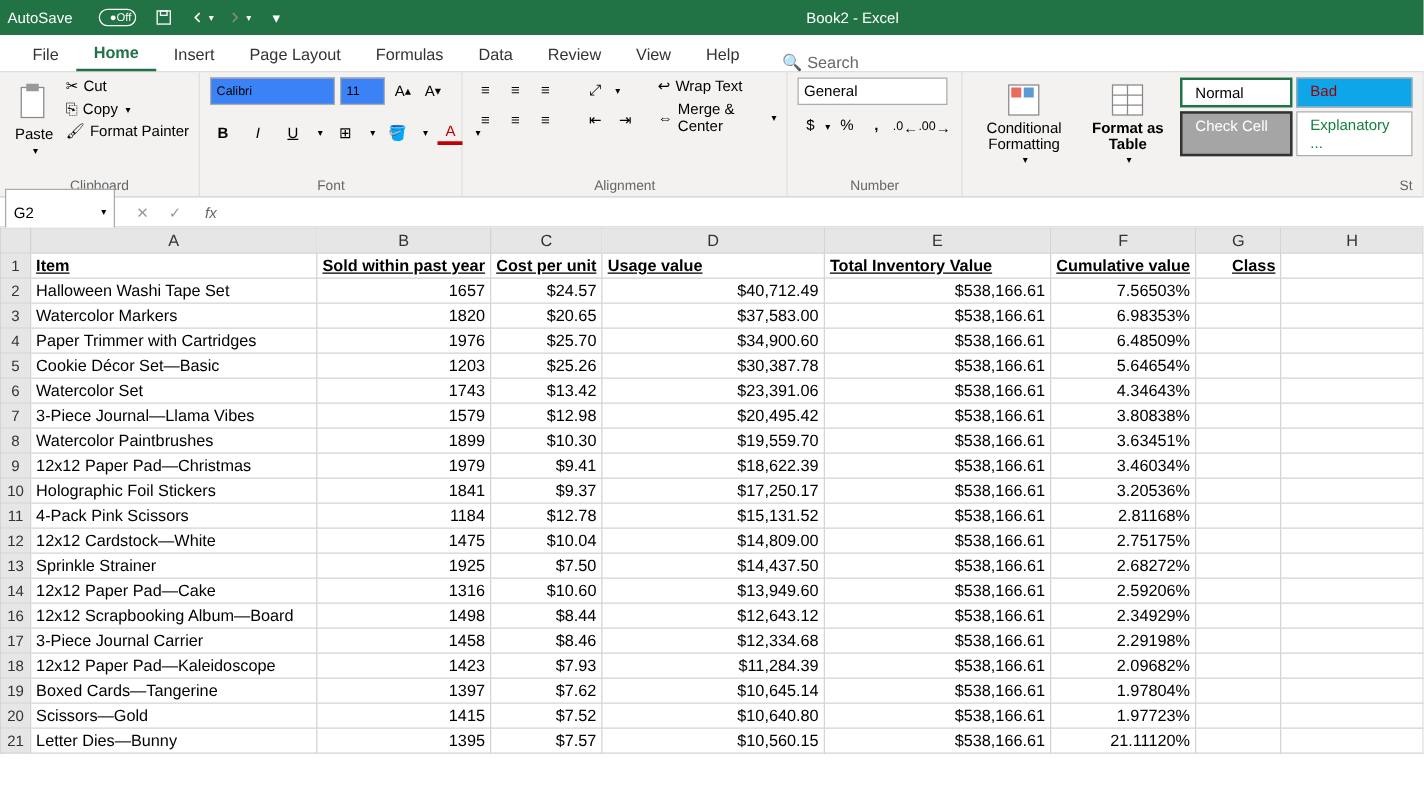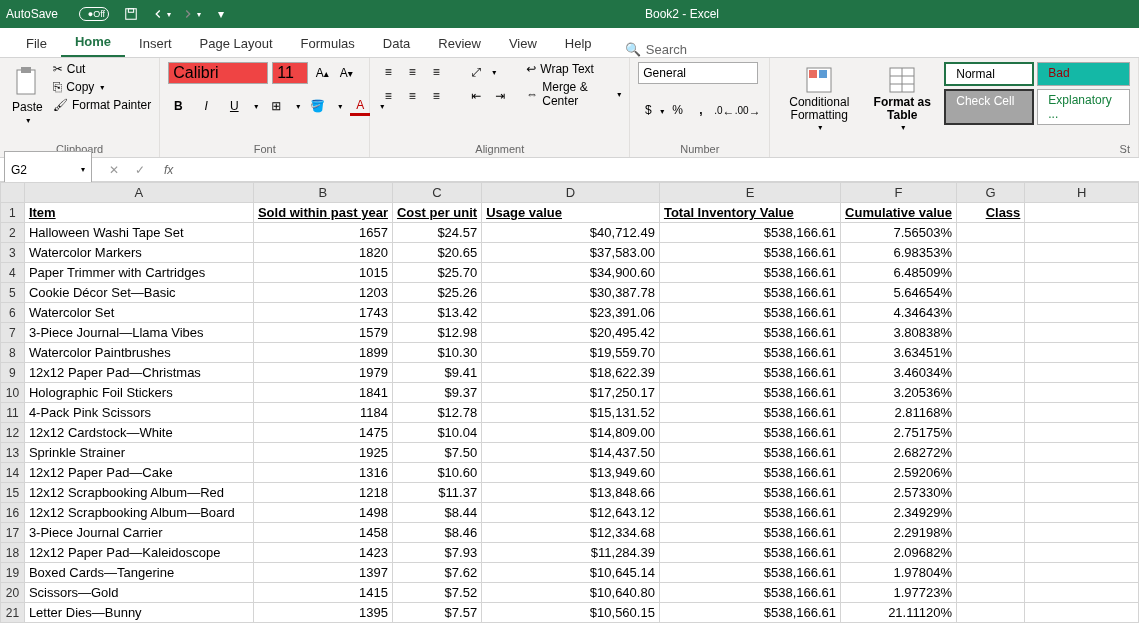--- a/index.html
+++ b/index.html
@@ -21,35 +21,35 @@
 .ribbon-group { border-right: 1px solid #e1dfdd; padding: 4px 8px 2px 8px; display: flex; flex-direction: column; justify-content: space-between; }
 .ribbon-group .group-label { text-align: center; color: #666; font-size: 11px; padding-top: 2px; }
 .ribbon-group .group-content { flex: 1; display: flex; align-items: flex-start; gap: 6px; }
 
 .clipboard-group .paste-btn { display: flex; flex-direction: column; align-items: center; gap: 2px; padding: 4px; }
 .clipboard-group .side { display: flex; flex-direction: column; gap: 4px; font-size: 12px; }
 .clipboard-group .side div { display: flex; align-items: center; gap: 4px; }
 
 .font-group .row1 { display: flex; gap: 4px; align-items: center; margin-bottom: 6px; }
 .font-group .row2 { display: flex; gap: 8px; align-items: center; }
-.font-select { border: 1px solid #ababab; background: #ef4444; font-size: 16px; height: 22px; }
+.font-select { border: 1px solid #ababab; background: #3b82f6; font-size: 10px; height: 22px; }
 .font-name { width: 100px; padding: 0 4px; }
 .font-size { width: 36px; padding: 0 4px; }
 .btn-sm { width: 20px; height: 20px; display: inline-flex; align-items: center; justify-content: center; cursor: pointer; }
 
 .align-group .rows { display: flex; flex-direction: column; gap: 4px; }
 .align-group .row { display: flex; gap: 4px; align-items: center; }
 
-.number-group .rows { display: flex; flex-direction: column; gap: 16px; }
+.number-group .rows { display: flex; flex-direction: column; gap: 6px; }
 .number-select { border: 1px solid #ababab; background: #fff; width: 120px; height: 22px; font-size: 12px; padding: 0 4px; }
 
 .styles-group { flex: 1; }
 .style-box { border: 1px solid #ababab; padding: 3px 10px; font-size: 12px; min-width: 90px; background: #fff; }
 .style-box.normal { border: 2px solid #217346; }
-.style-box.bad { background: #14b8a6; color: #9c0006; }
+.style-box.bad { background: #0ea5e9; color: #9c0006; }
 .style-box.checkcell { background: #a5a5a5; color: #fff; border: 2px solid #333; }
 .style-box.explanatory { color: #15803d; }
 .styles-grid { display: grid; grid-template-columns: repeat(2, auto); gap: 3px; }
 
 .big-btn { display: flex; flex-direction: column; align-items: center; gap: 2px; padding: 4px 6px; text-align: center; line-height: 1.1; }
 
 .formula-bar { height: 24px; display: flex; align-items: center; border-bottom: 1px solid #d4d4d4; font-size: 12px; }
 .name-box { width: 88px; border: 1px solid #ababab; margin: 2px 4px; padding: 18px 6px; background: #fff; height: 20px; display: flex; align-items: center; }
 .fb-btns { display: flex; gap: 6px; padding: 0 8px; color: #999; }
 .fx-label { font-style: italic; padding: 0 6px; color: #666; }
@@ -323,21 +323,21 @@
   <td class="col-C">$20.65</td>
   <td class="col-D">$37,583.00</td>
   <td class="col-E">$538,166.61</td>
   <td class="col-F">6.98353%</td>
   <td class="col-G"></td>
   <td class="col-H"></td>
         </tr>
         <tr>
           <th class="row-hdr">4</th>
   <td class="col-A">Paper Trimmer with Cartridges</td>
-  <td class="col-B">1015</td>
+  <td class="col-B">1976</td>
   <td class="col-C">$25.70</td>
   <td class="col-D">$34,900.60</td>
   <td class="col-E">$538,166.61</td>
   <td class="col-F">6.48509%</td>
   <td class="col-G"></td>
   <td class="col-H"></td>
         </tr>
         <tr>
           <th class="row-hdr">5</th>
   <td class="col-A">Cookie Décor Set—Basic</td>
@@ -442,31 +442,20 @@
   <td class="col-A">12x12 Paper Pad—Cake</td>
   <td class="col-B">1316</td>
   <td class="col-C">$10.60</td>
   <td class="col-D">$13,949.60</td>
   <td class="col-E">$538,166.61</td>
   <td class="col-F">2.59206%</td>
   <td class="col-G"></td>
   <td class="col-H"></td>
         </tr>
         <tr>
-          <th class="row-hdr">15</th>
-  <td class="col-A">12x12 Scrapbooking Album—Red</td>
-  <td class="col-B">1218</td>
-  <td class="col-C">$11.37</td>
-  <td class="col-D">$13,848.66</td>
-  <td class="col-E">$538,166.61</td>
-  <td class="col-F">2.57330%</td>
-  <td class="col-G"></td>
-  <td class="col-H"></td>
-        </tr>
-        <tr>
           <th class="row-hdr">16</th>
   <td class="col-A">12x12 Scrapbooking Album—Board</td>
   <td class="col-B">1498</td>
   <td class="col-C">$8.44</td>
   <td class="col-D">$12,643.12</td>
   <td class="col-E">$538,166.61</td>
   <td class="col-F">2.34929%</td>
   <td class="col-G"></td>
   <td class="col-H"></td>
         </tr>

